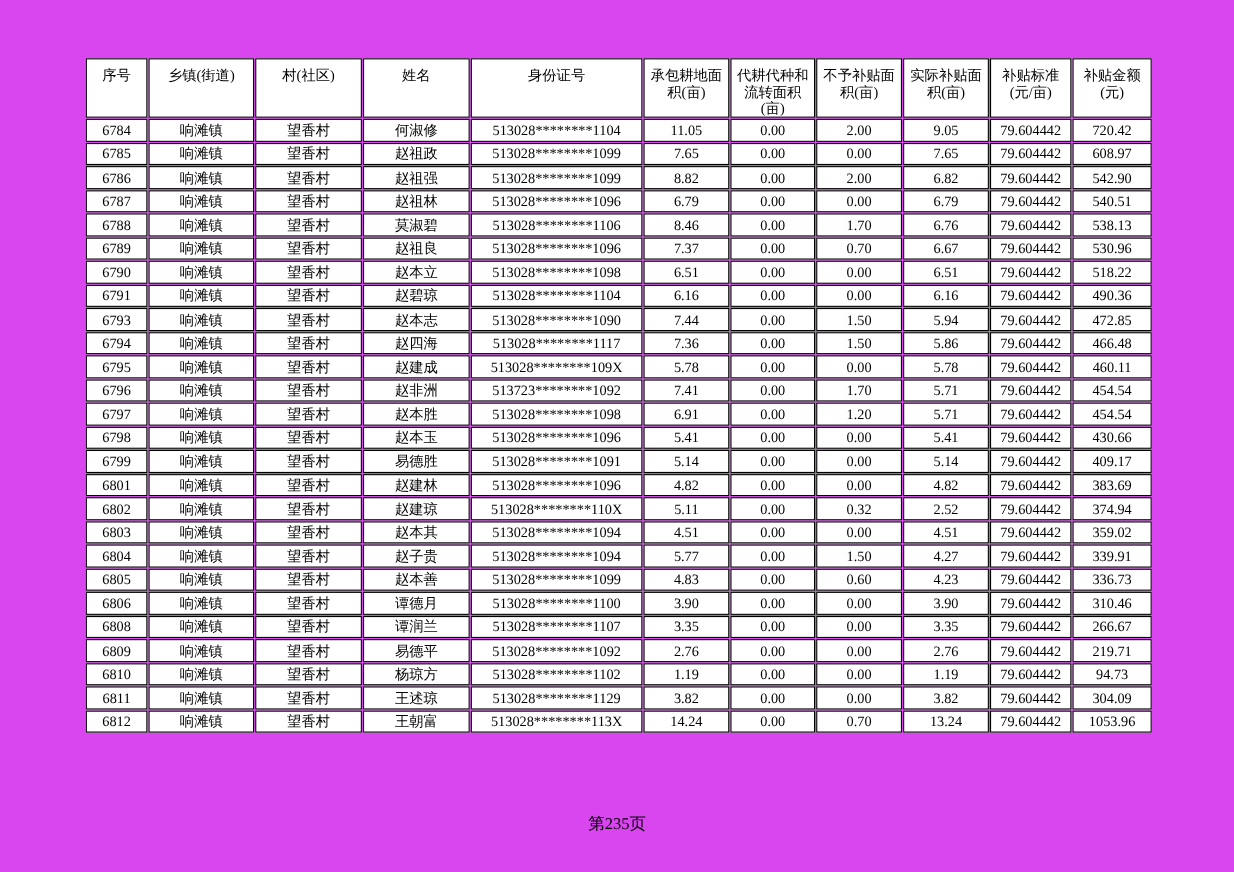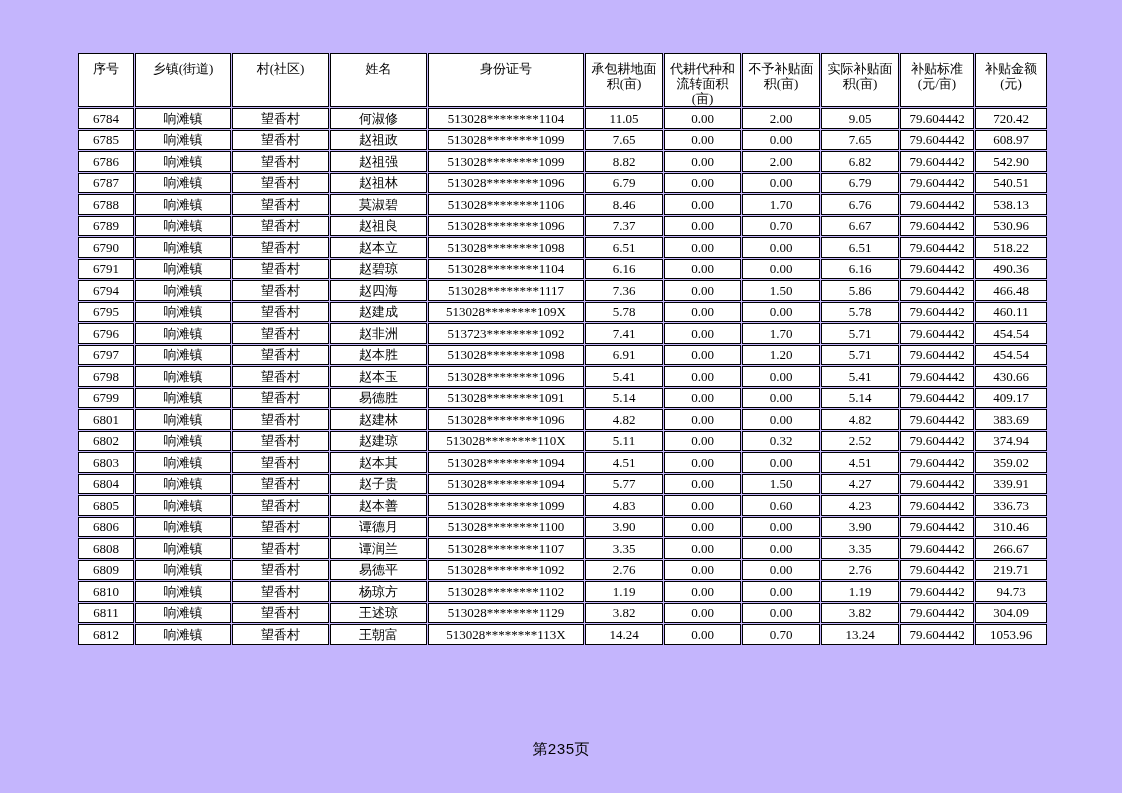--- a/index.html
+++ b/index.html
@@ -11,21 +11,21 @@
     width: 1122px;
     height: 793px;
     overflow: hidden;
     font-family: "Liberation Serif", "DejaVu Serif", serif;
     color: #000000;
   }
   .sheet {
     position: relative;
     width: 1122px;
     height: 793px;
-    background: #c4b5fd;
+    background: #d946ef;
   }
   table.subsidy {
     position: absolute;
     left: 77px;
     top: 52px;
     border-collapse: separate;
     border-spacing: 1px;
     table-layout: fixed;
   }
   table.subsidy th,
@@ -55,21 +55,20 @@
     white-space: nowrap;
   }
   .page-footer {
     position: absolute;
     top: 740px;
     left: 0;
     width: 1122px;
     text-align: center;
     font-size: 15px;
     color: #000000;
-    font-family: Liberation Mono, monospace;
   }
 </style>
 </head>
 <body>
 
 <div class="sheet">
 
   <table class="subsidy">
     <colgroup>
       <col style="width:56px">
@@ -205,20 +204,33 @@
           <td>赵碧琼</td>
           <td>513028********1104</td>
           <td>6.16</td>
           <td>0.00</td>
           <td>0.00</td>
           <td>6.16</td>
           <td>79.604442</td>
           <td>490.36</td>
         </tr>
         <tr>
+          <td>6793</td>
+          <td>响滩镇</td>
+          <td>望香村</td>
+          <td>赵本志</td>
+          <td>513028********1090</td>
+          <td>7.44</td>
+          <td>0.00</td>
+          <td>1.50</td>
+          <td>5.94</td>
+          <td>79.604442</td>
+          <td>472.85</td>
+        </tr>
+        <tr>
           <td>6794</td>
           <td>响滩镇</td>
           <td>望香村</td>
           <td>赵四海</td>
           <td>513028********1117</td>
           <td>7.36</td>
           <td>0.00</td>
           <td>1.50</td>
           <td>5.86</td>
           <td>79.604442</td>

